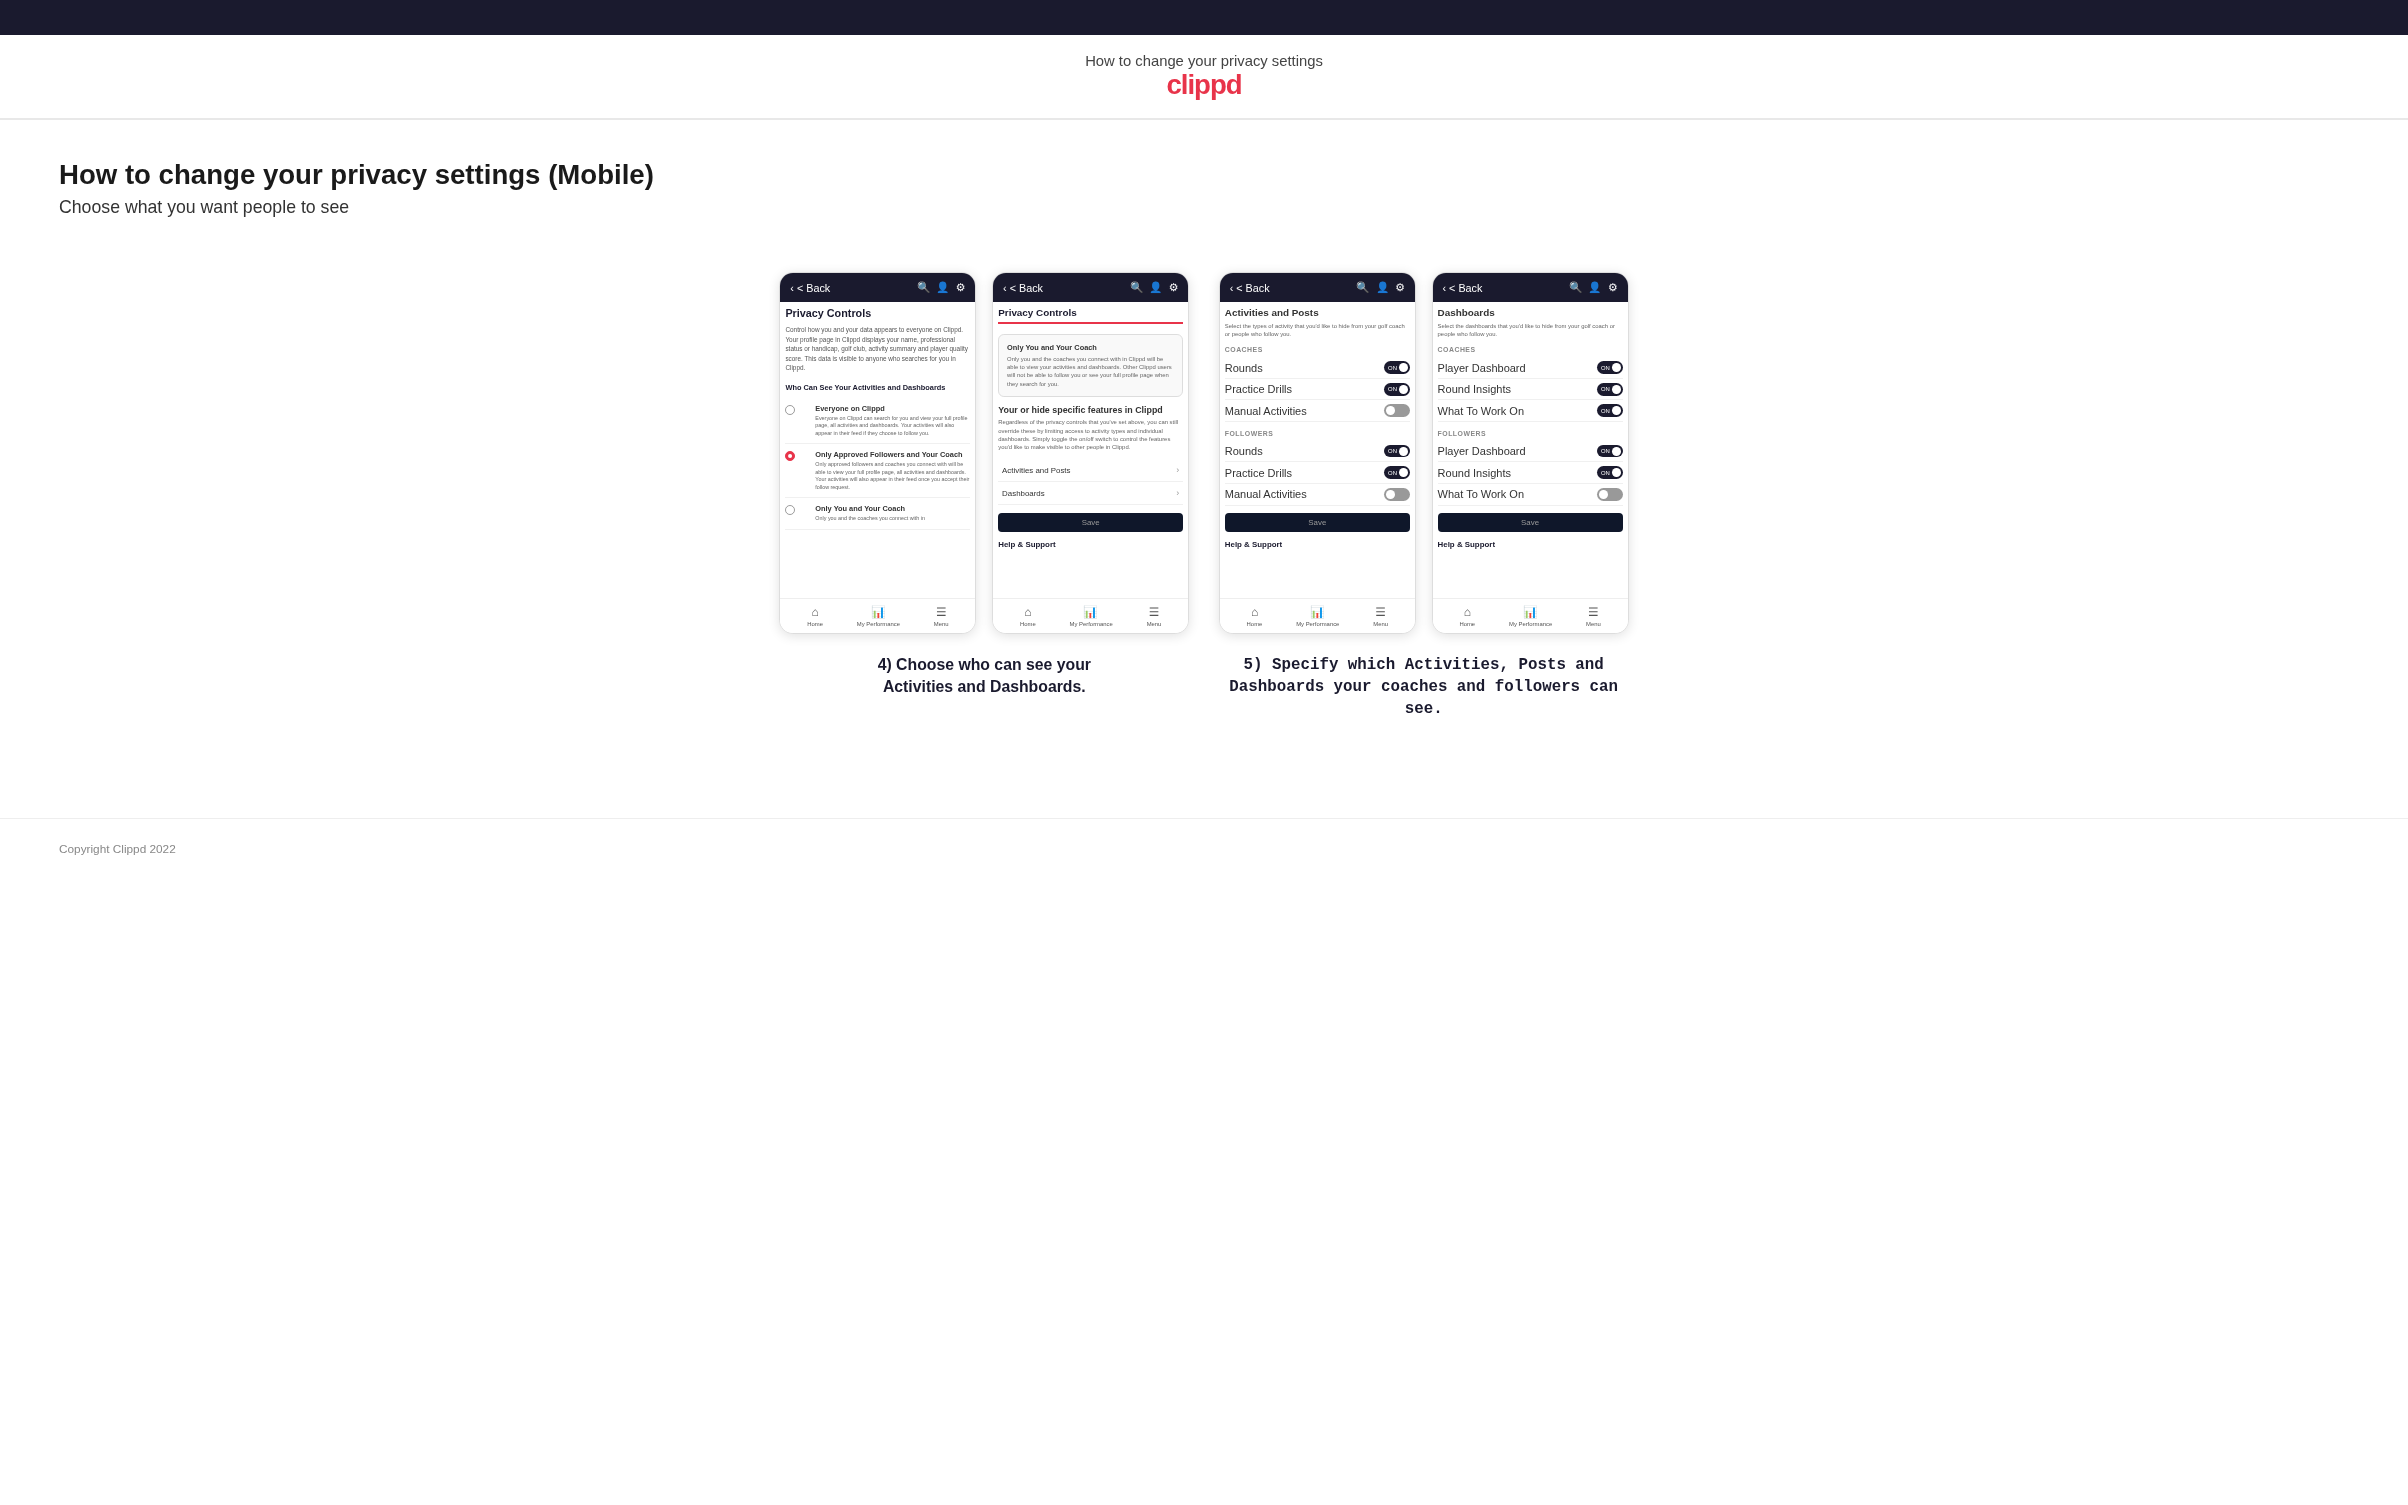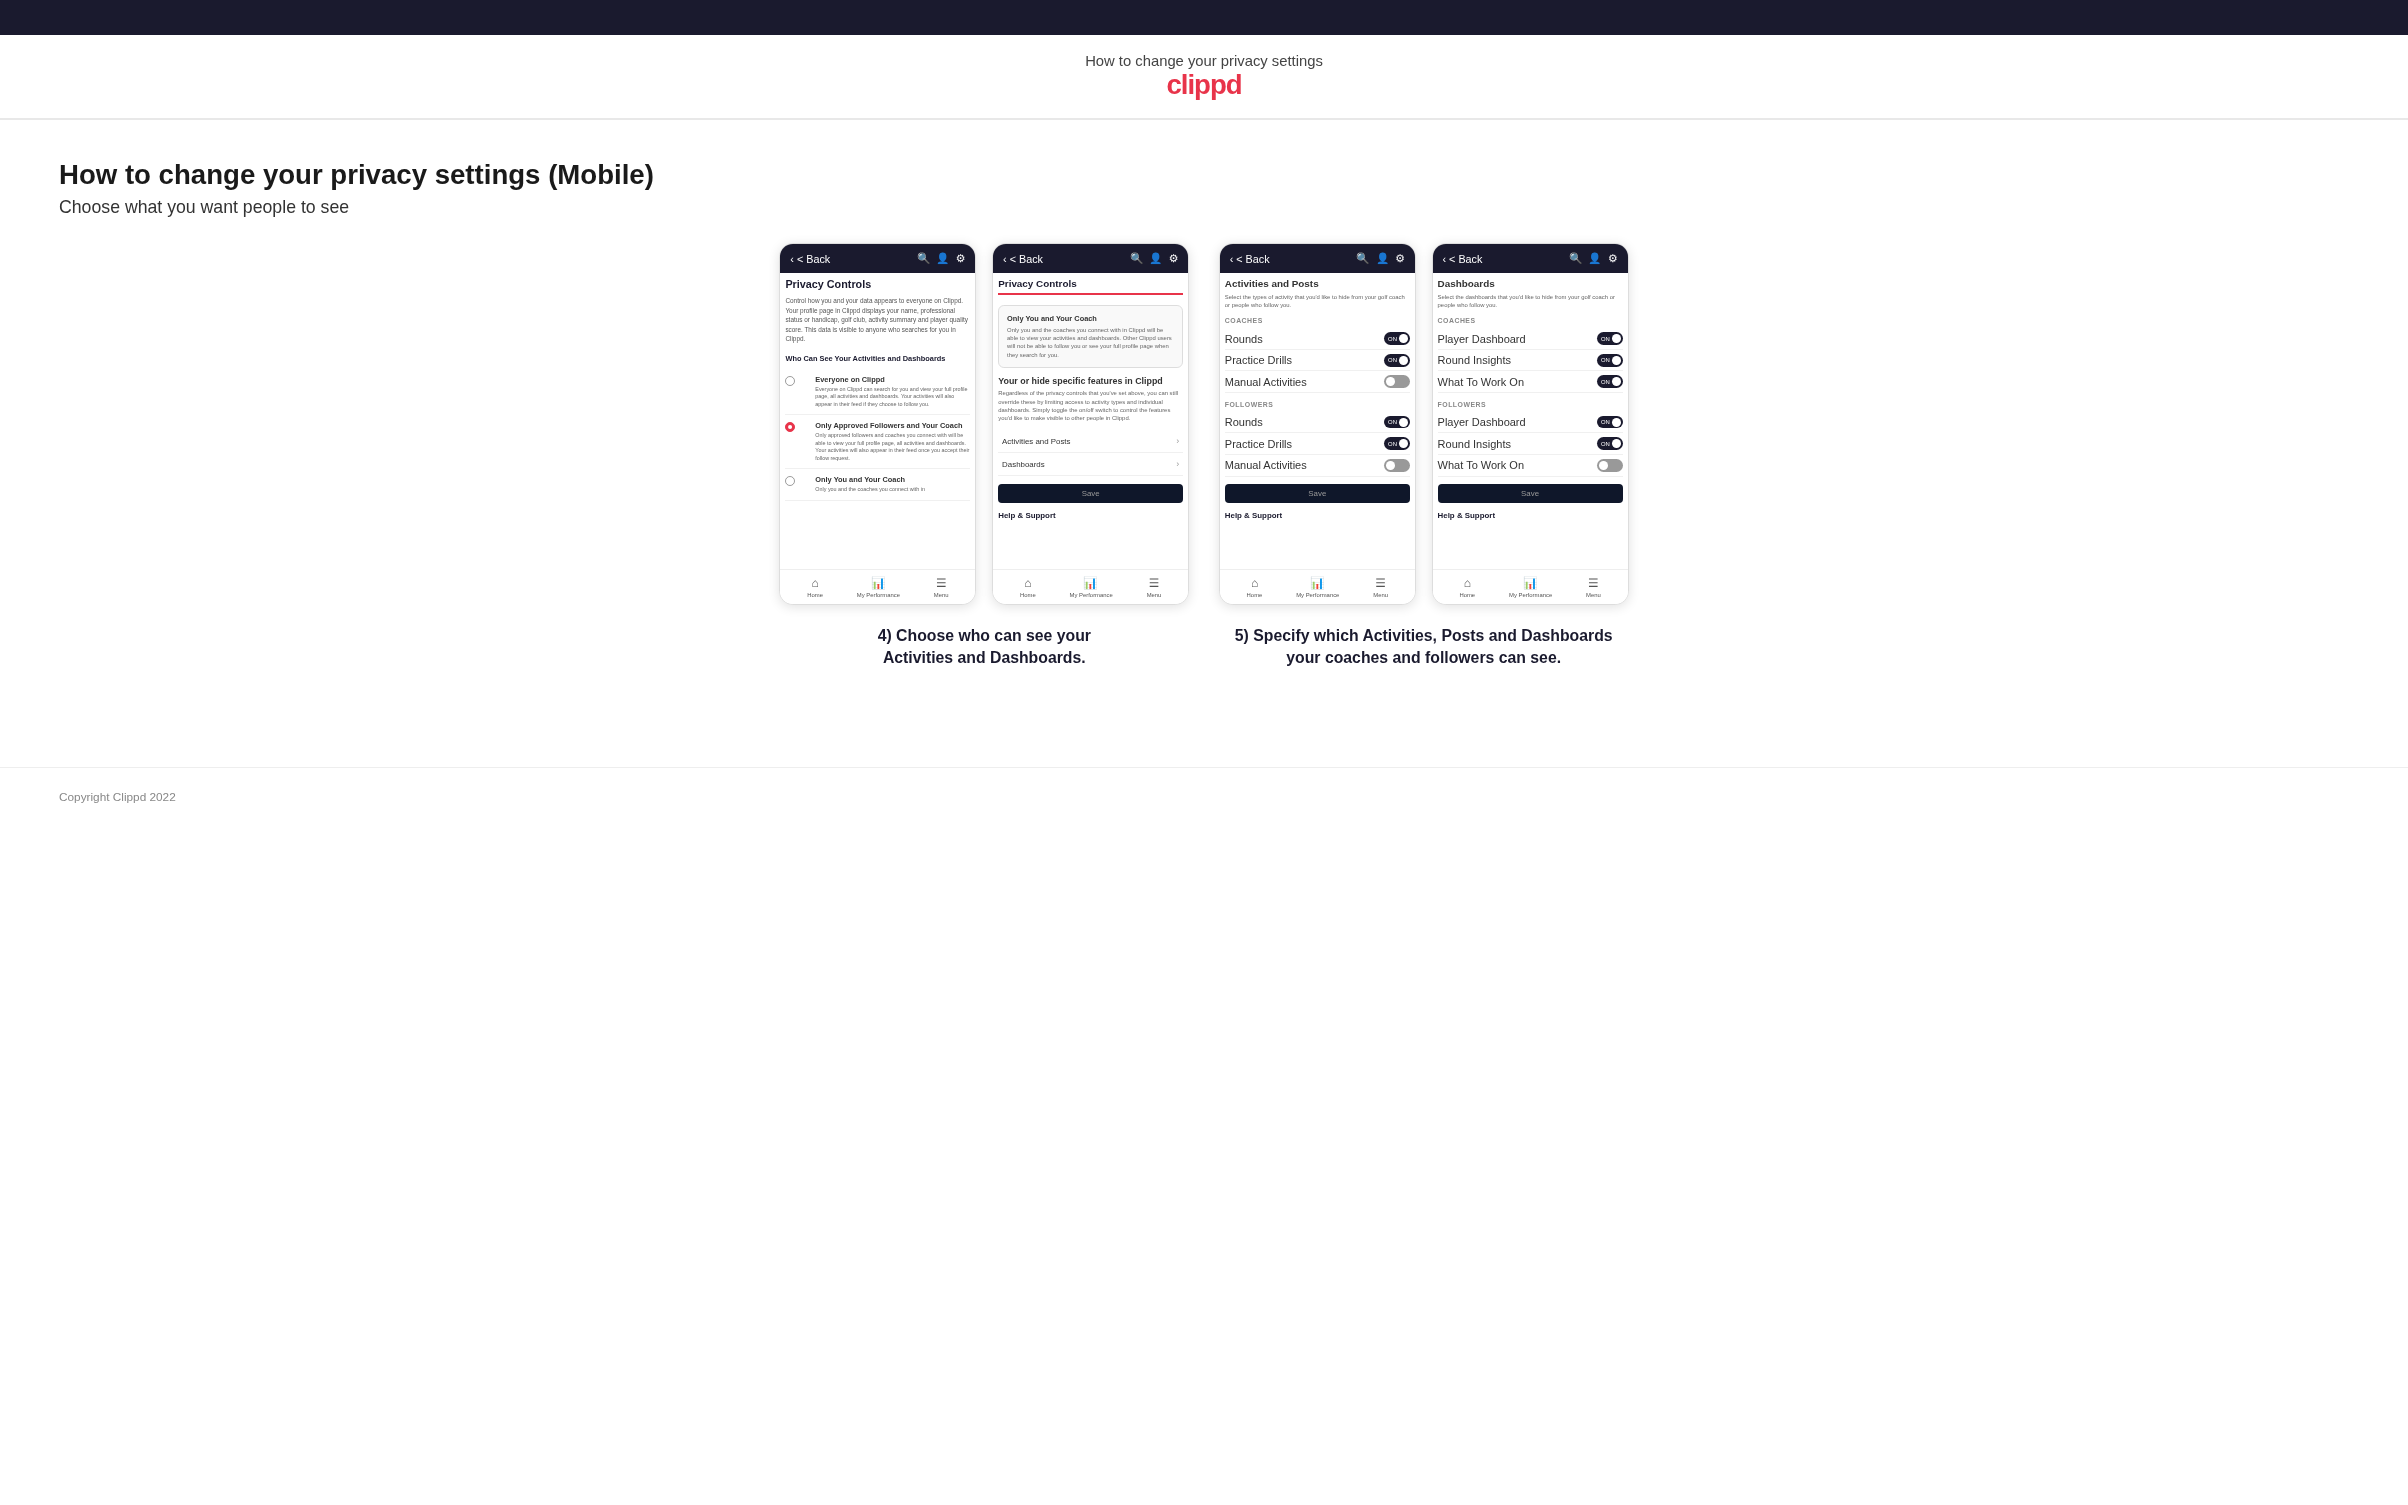--- a/index.html
+++ b/index.html
@@ -42,21 +42,21 @@
     }
     .page-heading {
       font-size: 27.6px;
       font-weight: 800;
       color: #1a1a1a;
       margin-bottom: 5.9px;
     }
     .page-subheading {
       font-size: 17.7px;
       color: #333;
-      margin-bottom: 25px;
+      margin-bottom: 54px;
     }
 
     
     .mockups-row {
       display: flex;
       gap: 29.6px;
       align-items: flex-start;
       justify-content: center;
     }
 
@@ -320,20 +320,21 @@
       max-width: 276px;
       line-height: 1.4;
     }
     .caption-right {
       font-size: 15.8px;
       font-weight: 600;
       color: #1a1a2e;
       text-align: center;
       max-width: 394px;
       line-height: 1.4;
+      font-family: Liberation Mono, monospace;
     }
 
     
     .page-footer {
       padding: 19.7px 59px;
       border-top: 1px solid #eee;
       margin-top: 39px;
     }
     .copyright {
       font-size: 11.8px;

